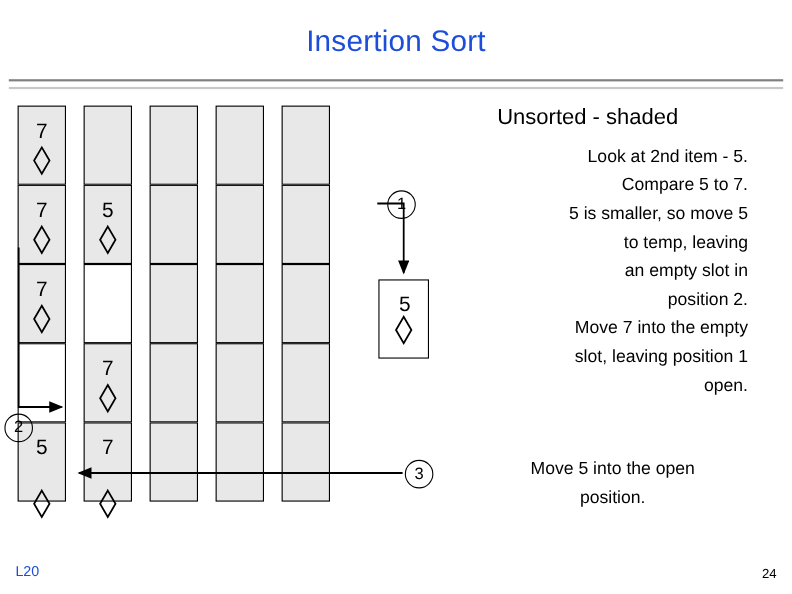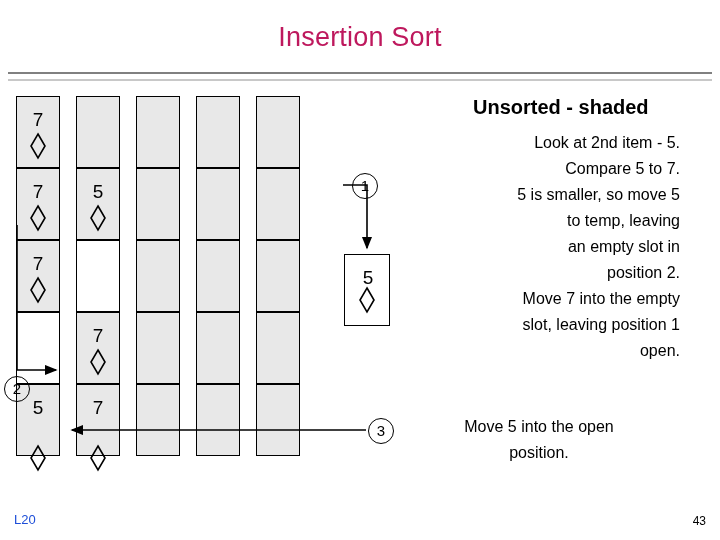--- a/index.html
+++ b/index.html
@@ -10,21 +10,21 @@
     color:#000000;
     position:relative;
     overflow:hidden;
   }
   .slide{position:absolute;left:0;top:0;width:720px;height:540px;}
 
   .title{
     position:absolute;left:0;top:22px;width:720px;
     text-align:center;
     font-size:27px;
-    color:#be185d;
+    color:#1d4ed8;
     letter-spacing:0.2px;
   }
   .rule{
     position:absolute;left:8px;top:72px;width:704px;height:5px;
     border-top:2px solid #808080;
     border-bottom:2px solid #c8c8c8;
     background:#ffffff;
   }
 
   
@@ -42,31 +42,31 @@
     width:44px;
     text-align:center;
     font-size:19px;
     line-height:20px;
     color:#000;
   }
 
   
   .unsorted{
     position:absolute;left:452px;top:96px;
-    font-size:20px;font-weight:bold;margin-left:21px;
+    font-size:20px;font-weight:normal;
   }
   .para{
     position:absolute;
     font-size:16px;
     line-height:26px;
     color:#000;
     white-space:pre-line;
   }
   .para1{left:380px;top:130px;width:300px;text-align:right;}
-  .para2{left:404px;top:414px;width:270px;text-align:center;}
+  .para2{left:422px;top:414px;width:270px;text-align:center;}
 
   
   .circ{
     position:absolute;
     width:24px;height:24px;
     border:1.4px solid #000;
     border-radius:50%;
     font-size:15px;
     line-height:23px;
     text-align:center;
@@ -177,14 +177,14 @@
 to temp, leaving
 an empty slot in
 position 2.
 Move 7 into the empty
 slot, leaving position 1
 open.</div>
   <div class="para para2">Move 5 into the open
 position.</div>
 
   <div class="footer-left">L20</div>
-  <div class="footer-right">43</div>
+  <div class="footer-right">24</div>
 </div>
 
 </body></html>

